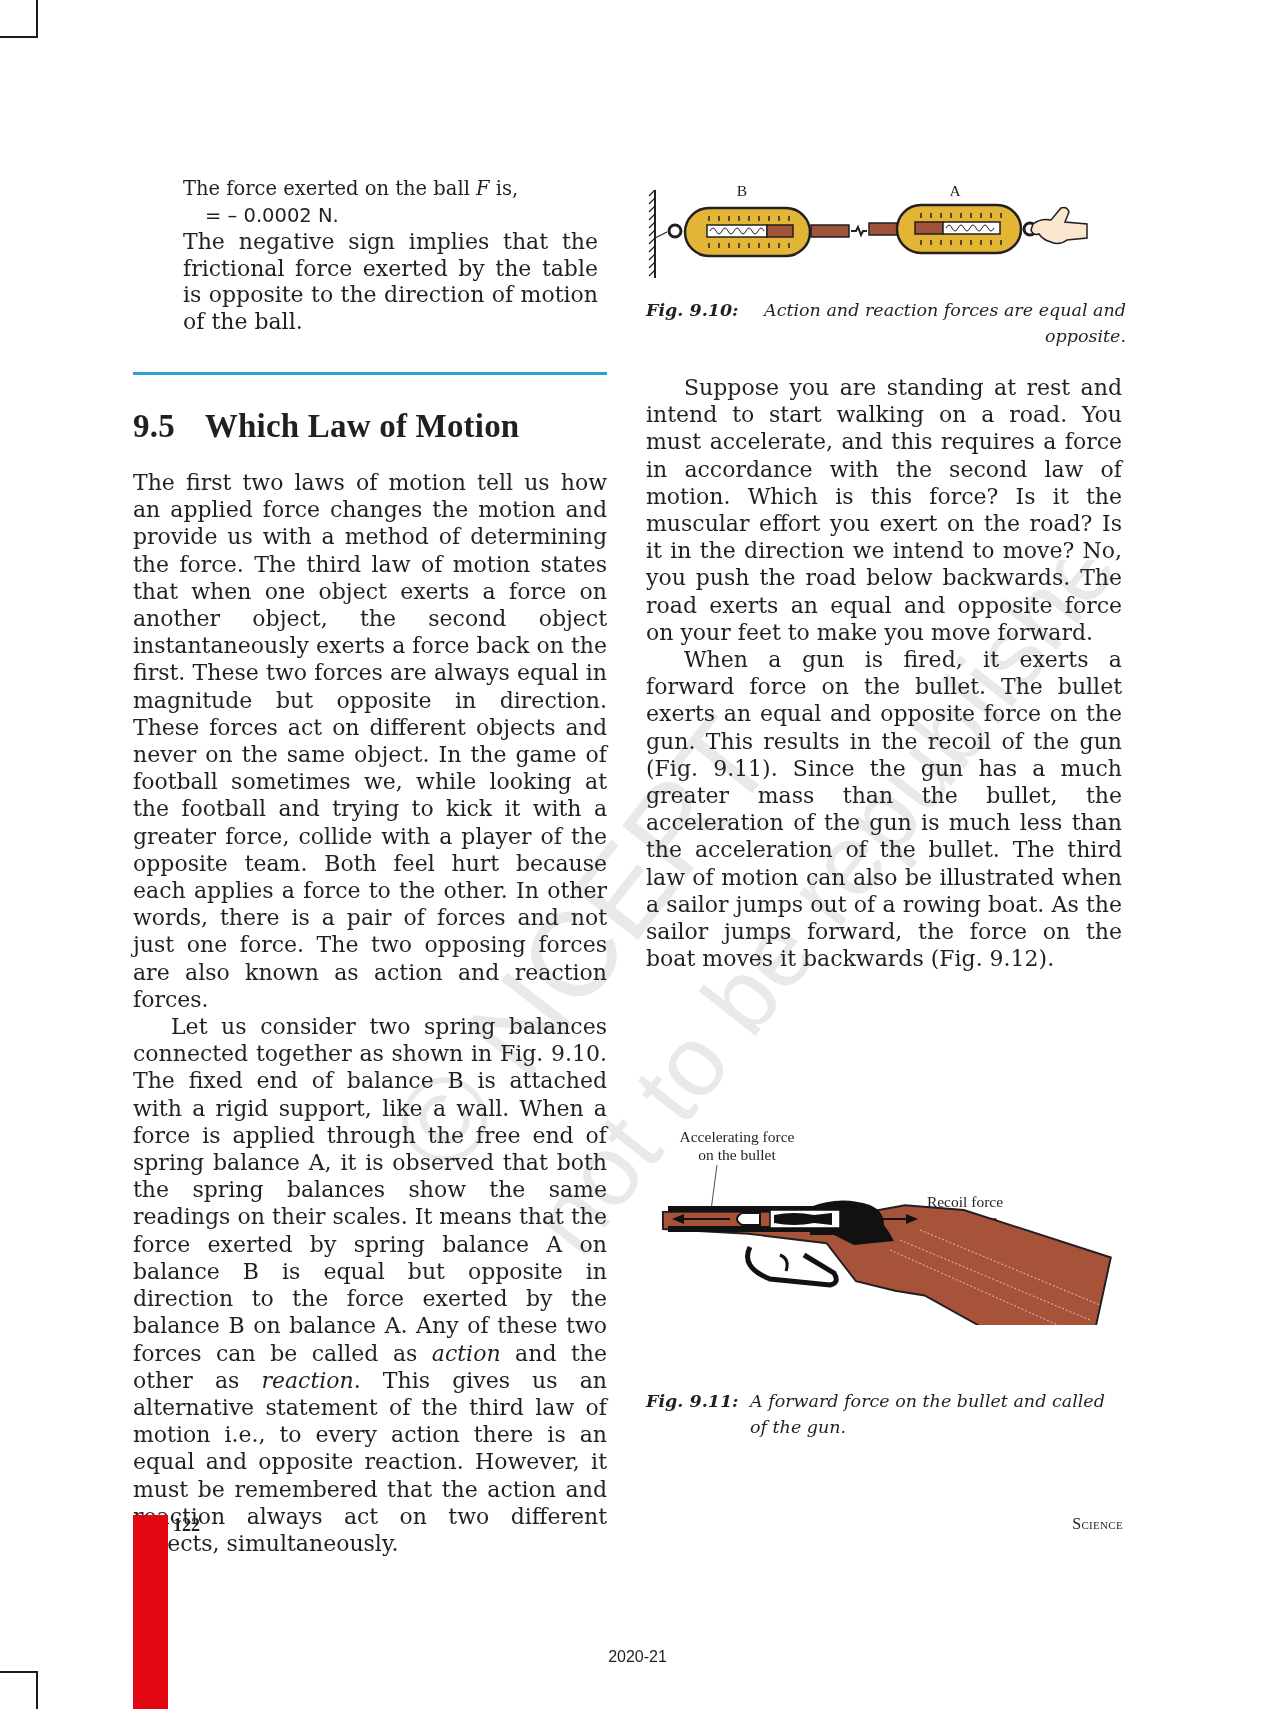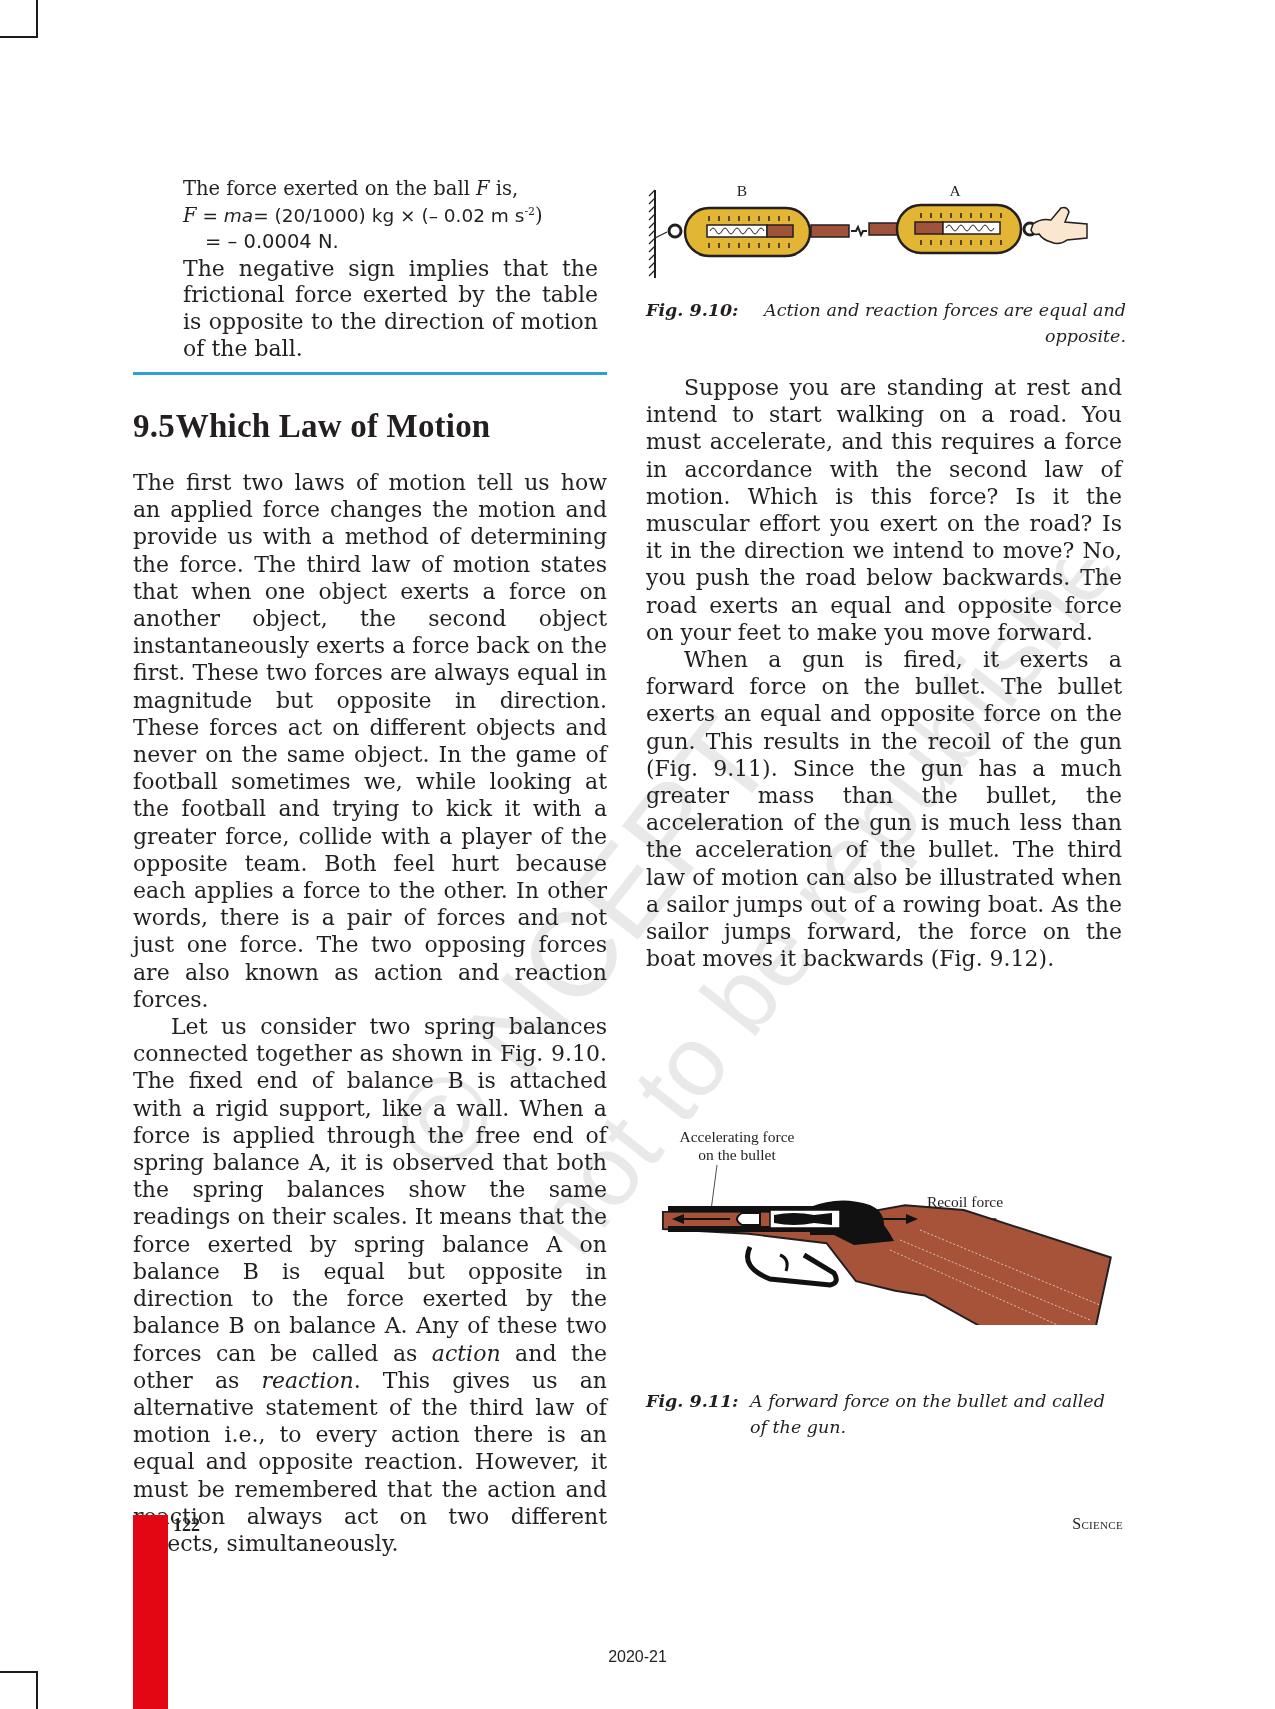--- a/index.html
+++ b/index.html
@@ -28,21 +28,21 @@
   .ital { font-style: italic; }
   sup { font-size: 11px; line-height: 0; }
 
   .rule-blue { position: absolute; left: 133px; top: 372px; width: 474px; height: 3px; background: #2e9fd6; }
 
   .section-heading {
     position: absolute; left: 133px; top: 408px;
     font-family: "Liberation Serif", serif; font-weight: bold; font-size: 33px;
     letter-spacing: 0.2px; color: #231f20; white-space: nowrap;
   }
-  .section-heading .num { margin-right: 1px; }
+  .section-heading .num { margin-right: 30px; }
 
   .fig-caption {
     position: absolute; font-size: 17.5px; line-height: 26px; font-style: italic;
   }
   .fig-caption .label { font-weight: bold; font-family: "DejaVu Serif", serif; position: absolute; left: 0; top: 0; white-space: nowrap; }
   .fig-caption .text { display: block; padding-left: 104px; }
 
   .figure { position: absolute; }
   .fig-text { font-family: "Liberation Serif", serif; font-size: 15.5px; fill: #231f20; }
 
@@ -64,24 +64,21 @@
 
 <svg class="watermark" viewBox="0 0 900 700">
   <text x="0" y="0" transform="translate(200,620) rotate(-52)" font-family="Liberation Sans, sans-serif" font-size="120" fill="#d8d8d8" opacity="0.55">© NCERT</text>
   <text x="0" y="0" transform="translate(330,700) rotate(-52)" font-family="Liberation Sans, sans-serif" font-size="100" fill="#d8d8d8" opacity="0.55">not to be republished</text>
 </svg>
 
 <div class="example-block">
   <div class="line">
     <span>The force exerted on the ball </span><span class="ital">F</span><span> is,</span>
   </div>
-  <div class="line">
-    <span class="ital">F</span><span class="sans"> = </span><span class="sans ital">ma</span><span class="sans">= (20/1000) kg × (– 0.02 m s</span><sup>-2</sup><span>)</span>
-  </div>
-  <div class="line indent2 sans">= – 0.0004 N.</div>
+  <div class="line indent2 sans">= – 0.0002 N.</div>
   <p class="para tight">The negative sign implies that the frictional force exerted by the table is opposite to the direction of motion of the ball.</p>
 </div>
 
 <div class="rule-blue"></div>
 
 <h2 class="section-heading" style="margin:0;">
   <span class="num">9.5</span><span>Which Law of Motion</span>
 </h2>
 
 <div class="col-left" style="top:469px;">

